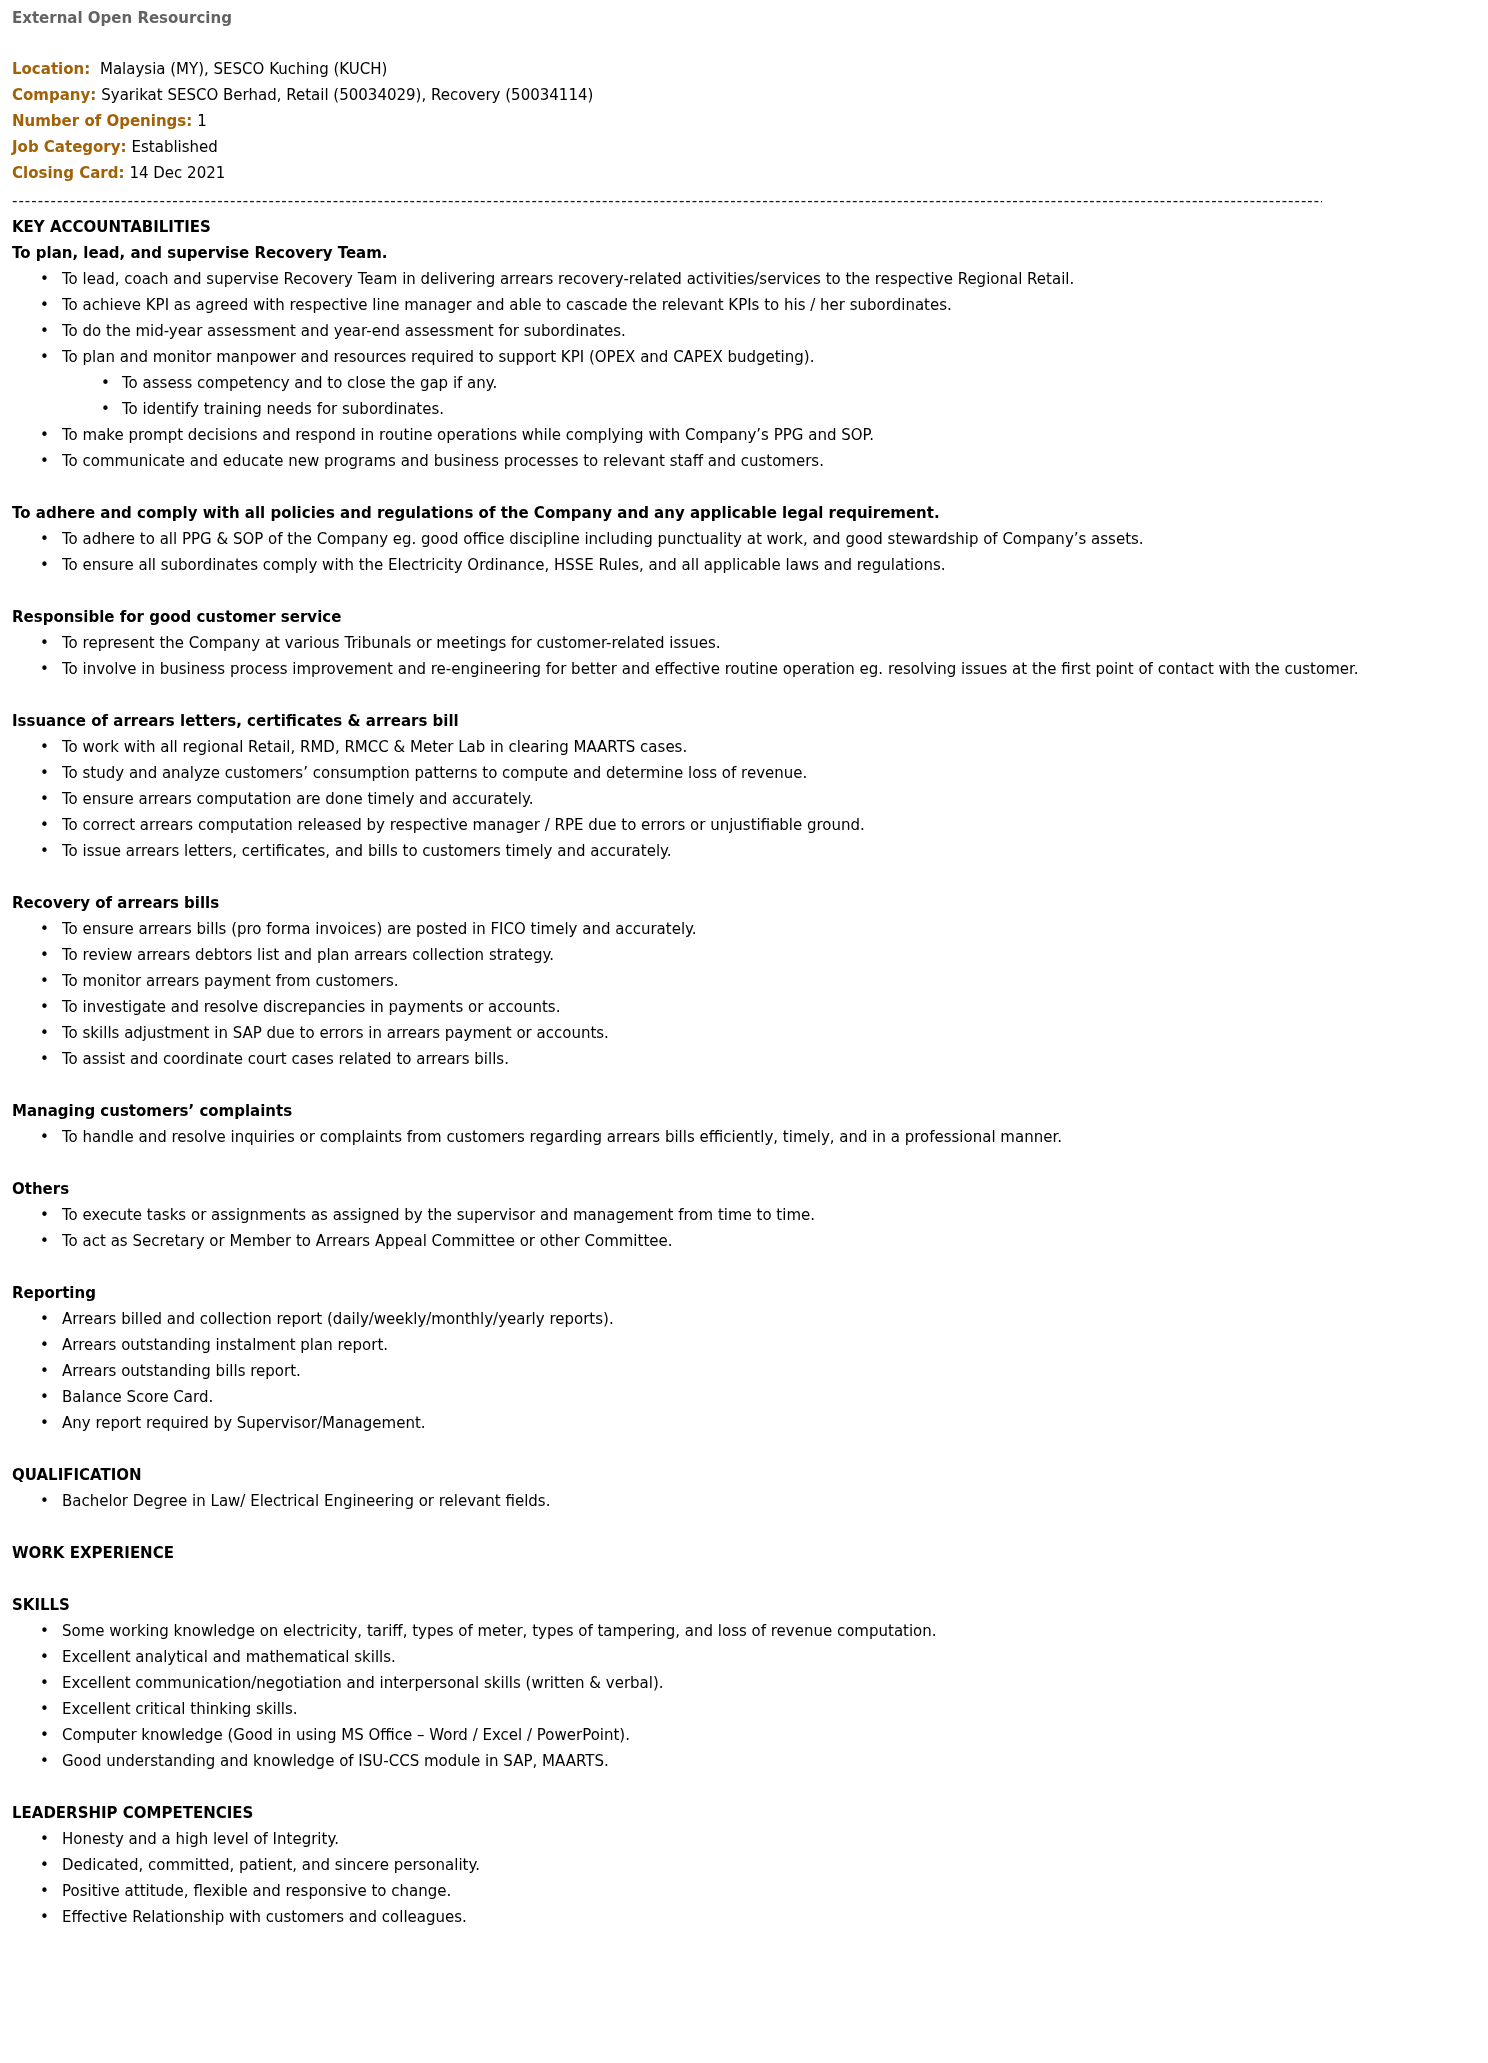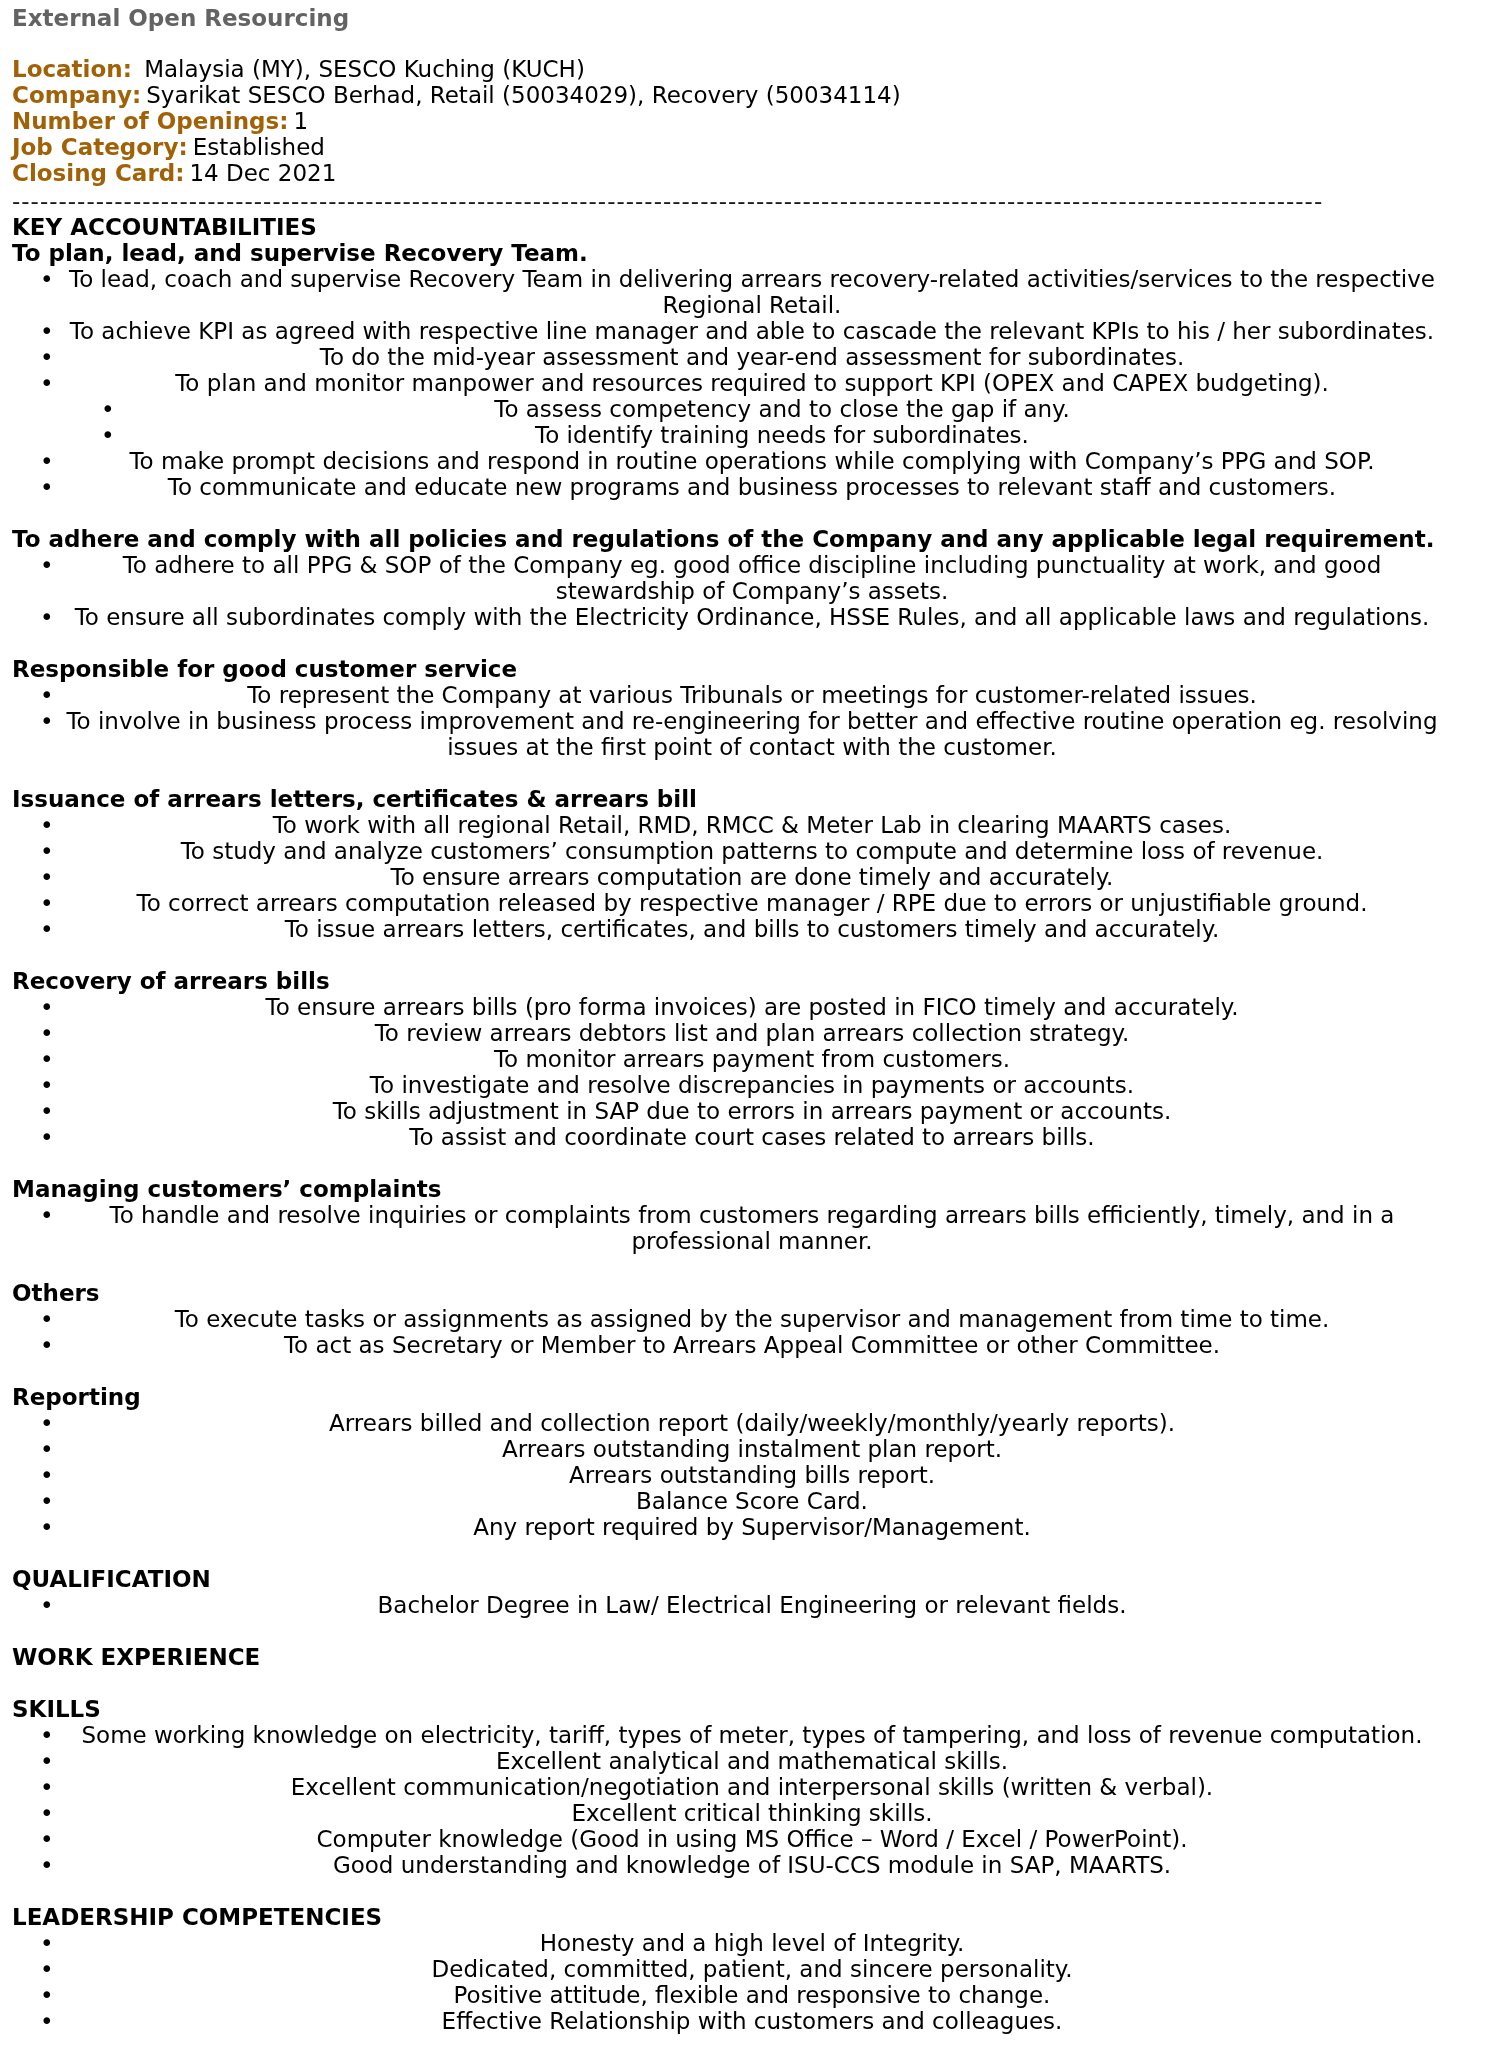--- a/index.html
+++ b/index.html
@@ -3,21 +3,21 @@
 <meta charset="utf-8">
 <style>
   html,body{margin:0;padding:0;background:#ffffff;}
   body{width:1488px;}
   .doc{
     box-sizing:border-box;
     width:1488px;
     min-height:2063px;
     padding:5px 46px 14px 12px;
     font-family:"DejaVu Sans","Liberation Sans",sans-serif;
-    font-size:23px;
+    font-size:15px;
     line-height:26px;
     color:#000000;
   }
   .title{
     font-weight:bold;
     color:#636363;
     margin:0 0 25px 0;
   }
   .meta-row{color:#707070;}
   .meta-label{font-weight:bold;color:#a16207;margin-right:5px;}
@@ -27,21 +27,21 @@
     width:1310px;
     overflow:hidden;
     white-space:nowrap;
     color:#1a1a1a;
     letter-spacing:1px;
   }
   .section{margin-top:26px;}
   .section:first-child{margin-top:0;}
   .section-heading{font-weight:bold;color:#000;}
   .blist{list-style:none;margin:0;padding:0;}
-  .l1 > li{position:relative;padding-left:50px;text-align:center;}
+  .l1 > li{position:relative;padding-left:50px;}
   .l1 > li::before{content:"\2022";position:absolute;left:28px;top:0;color:#000;}
   .l2 > li{position:relative;padding-left:60px;}
   .l2 > li::before{content:"\2022";position:absolute;left:39px;top:0;color:#000;}
 </style>
 </head>
 <body>
 
 <div class="doc">
   <div class="title">External Open Resourcing</div>
   <div>

